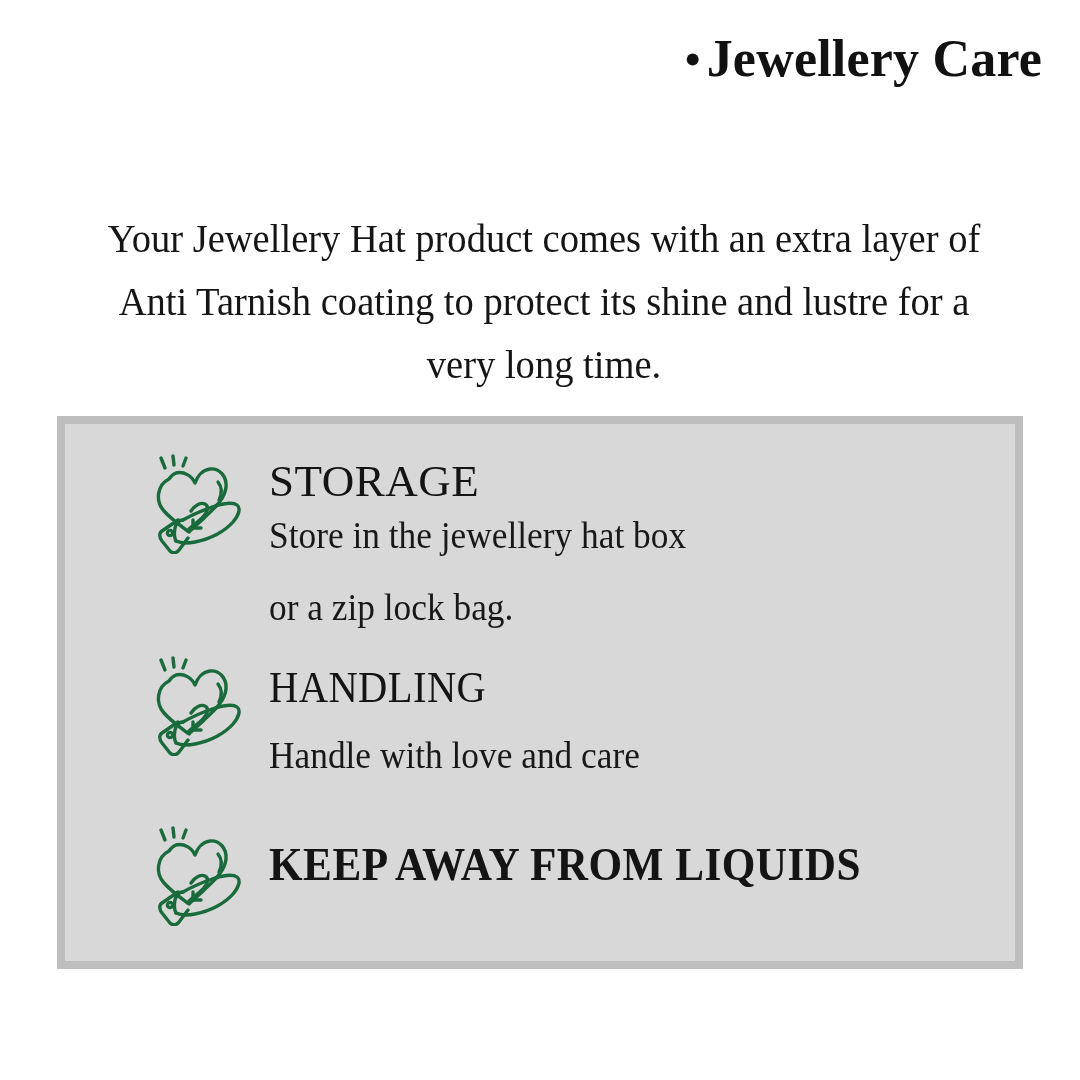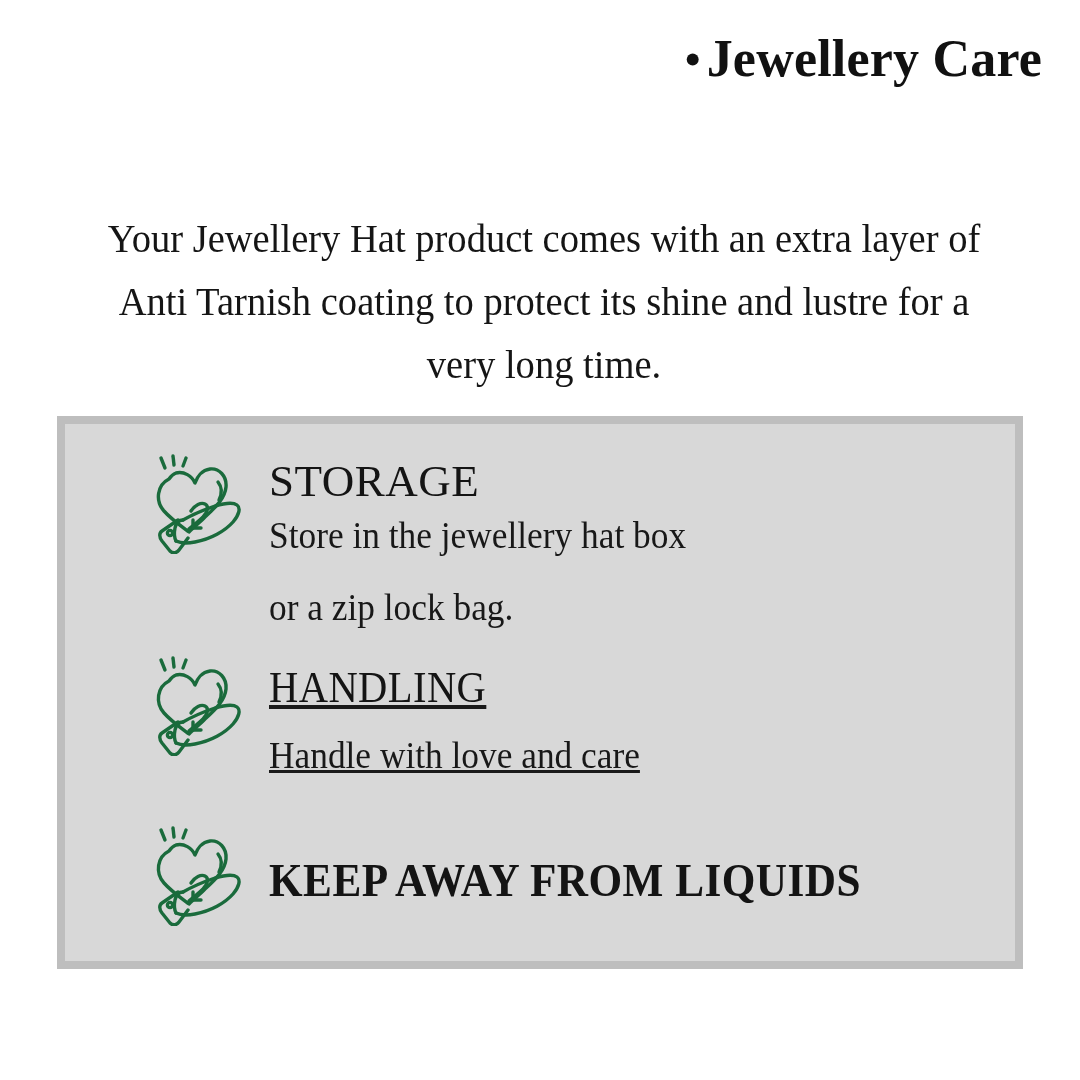--- a/index.html
+++ b/index.html
@@ -70,22 +70,22 @@
     height: 100%;
     padding-left: 40px;
   }
 
   .care-row {
     position: absolute;
     display: flex;
     align-items: flex-start;
   }
   .care-row.row-storage  { left: 82px; top: 26px; }
-  .care-row.row-handling { left: 82px; top: 228px; text-decoration: underline; }
-  .care-row.row-liquids  { left: 82px; top: 398px; align-items: center; }
+  .care-row.row-handling { left: 82px; top: 228px; }
+  .care-row.row-liquids  { left: 82px; top: 398px; }
 
   .care-icon {
     width: 104px;
     height: 100px;
     flex: 0 0 104px;
     margin-top: 4px;
   }
   .care-icon svg { display: block; width: 104px; height: 100px; }
 
   .care-text {

